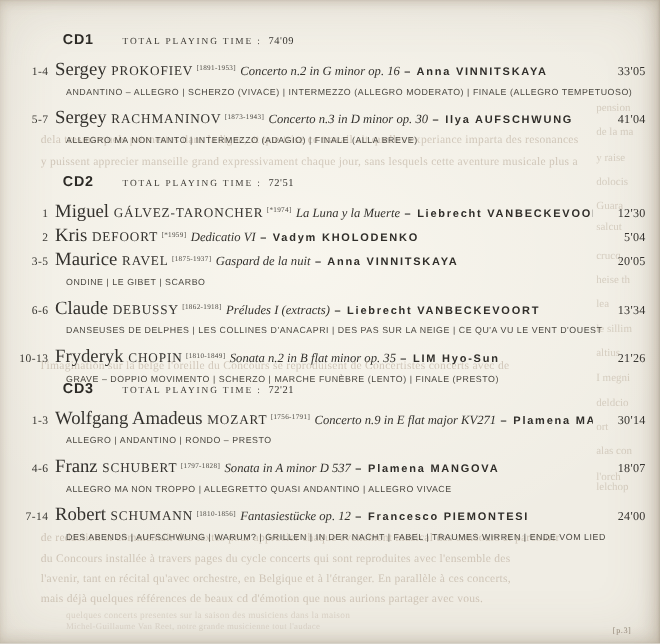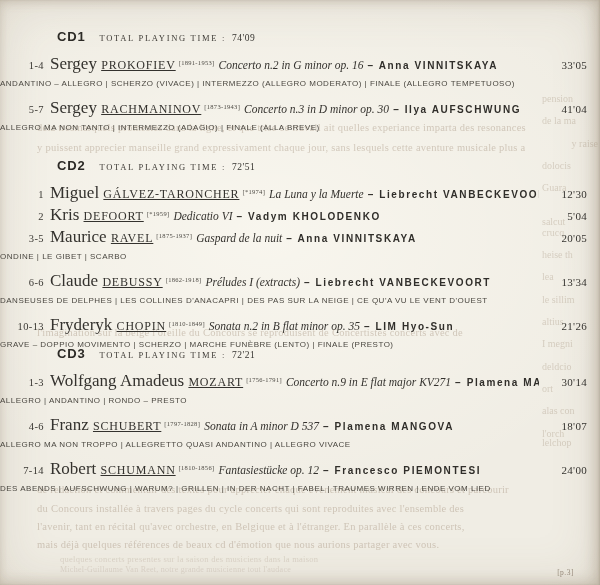--- a/index.html
+++ b/index.html
@@ -51,47 +51,47 @@
   .disc-1{top:27px;} .disc-2{top:156px;} .disc-3{top:344px;}
 
   .disc-header{padding-left:57px;margin-bottom:8px;white-space:nowrap;}
   .disc-label{
     font-family:"Liberation Sans", sans-serif;
     font-weight:bold;font-size:13px;letter-spacing:0.8px;color:#2c2a26;
   }
   .disc-total{
     font-family:"Liberation Serif", serif;
     font-size:8.5px;letter-spacing:1.7px;color:#3e3b36;
-    text-transform:uppercase;margin-left:10px;
+    text-transform:uppercase;margin-left:22px;
   }
   .disc-total-time{font-size:9.5px;letter-spacing:0.5px;margin-left:2px;color:#35332f;}
 
   .work-row{display:flex;align-items:baseline;line-height:19px;white-space:nowrap;}
   .tracks{
     width:44px;flex:0 0 44px;text-align:right;
     font-size:10.5px;letter-spacing:0.4px;color:#3a3833;
   }
   .entry{flex:1 1 auto;padding-left:6px;overflow:hidden;}
   .composer-first{font-size:17px;color:#34322e;}
-  .composer-last{font-size:12px;letter-spacing:0.8px;color:#34322e;text-decoration:underline;}
+  .composer-last{font-size:12px;letter-spacing:0.8px;color:#34322e;}
   .dates{
     font-size:6.5px;letter-spacing:0.3px;color:#4d4a44;
     vertical-align:4px;margin-left:3px;
   }
   .work-title{font-style:italic;font-size:11.5px;color:#34322e;margin-left:4px;margin-right:4px;}
   .performer{
     font-family:"Liberation Sans", sans-serif;
     font-weight:bold;font-size:10px;letter-spacing:1.6px;color:#302e2a;
   }
   .duration{
     width:48px;flex:0 0 48px;text-align:right;
     font-size:11px;letter-spacing:0.3px;color:#35332f;
   }
   .movements{
-    line-height:18px;margin-bottom:4px;
+    padding-left:60px;line-height:18px;margin-bottom:4px;
     font-family:"Liberation Sans", sans-serif;
     font-size:8px;letter-spacing:0.5px;color:#4a4740;
     white-space:nowrap;overflow:hidden;
   }
 
   .page-number{
     position:absolute;right:26px;top:568px;z-index:2;
     font-size:7.5px;letter-spacing:0.5px;color:#95897a;
   }
 </style>
@@ -106,24 +106,24 @@
     <div class="ghost-line" style="top:327px">l'imagination sur la belge l'oreille du Concours se reproduisent de Concertistes concerts avec de</div>
     <div class="ghost-line" style="top:484px">de redaction et commentair des textes pour apprecier chaque evenement musical des concours et parcourir</div>
     <div class="ghost-line" style="top:503px">du Concours installée à travers pages du cycle concerts qui sont reproduites avec l'ensemble des</div>
     <div class="ghost-line" style="top:539px">mais déjà quelques références de beaux cd d'émotion que nous aurions partager avec vous.</div>
     <div class="ghost-line" style="top:521px">l'avenir, tant en récital qu'avec orchestre, en Belgique et à l'étranger. En parallèle à ces concerts,</div>
     <div class="ghost-line ghost-faint" style="top:553px;left:60px;right:160px">quelques concerts presentes sur la saison des musiciens dans la maison</div>
     <div class="ghost-line ghost-tiny" style="top:564px;left:60px;right:260px">Michel-Guillaume Van Reet, notre grande musicienne tout l'audace</div>
     <div>
         <div class="ghost-edge" style="top: 93px;">pension</div>
         <div class="ghost-edge" style="top: 115.3px;">de la ma</div>
-        <div class="ghost-edge" style="top: 137.6px; text-align: right;">y raise</div>
+        <div class="ghost-edge" style="top: 137.6px;">y raise</div>
         <div class="ghost-edge" style="top: 159.9px;">dolocis</div>
         <div class="ghost-edge" style="top: 182.2px;">Guara</div>
-        <div class="ghost-edge" style="top: 216px;">salcut</div>
+        <div class="ghost-edge" style="top: 201px;">salcut</div>
         <div class="ghost-edge" style="top: 226.8px;">crucq</div>
         <div class="ghost-edge" style="top: 249.1px;">heise th</div>
         <div class="ghost-edge" style="top: 271.4px;">lea</div>
         <div class="ghost-edge" style="top: 293.7px;">le sillim</div>
         <div class="ghost-edge" style="top: 316px;">altius</div>
         <div class="ghost-edge" style="top: 338.3px;">I megni</div>
         <div class="ghost-edge" style="top: 360.6px;">deldcio</div>
         <div class="ghost-edge" style="top: 382.9px;">ort</div>
         <div class="ghost-edge" style="top: 405.2px;">alas con</div>
         <div class="ghost-edge" style="top: 427.5px;">l'orch</div>

